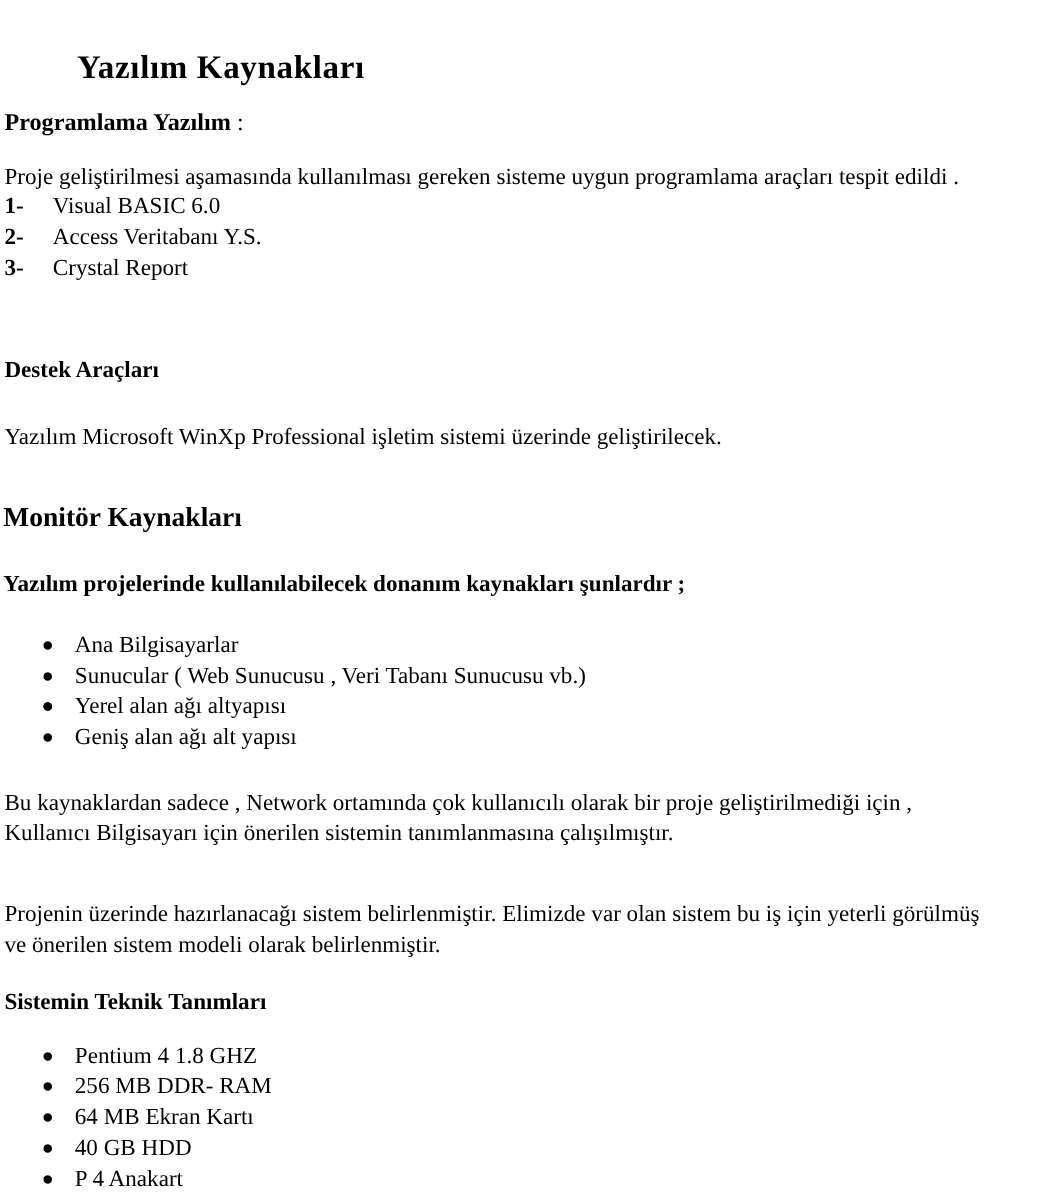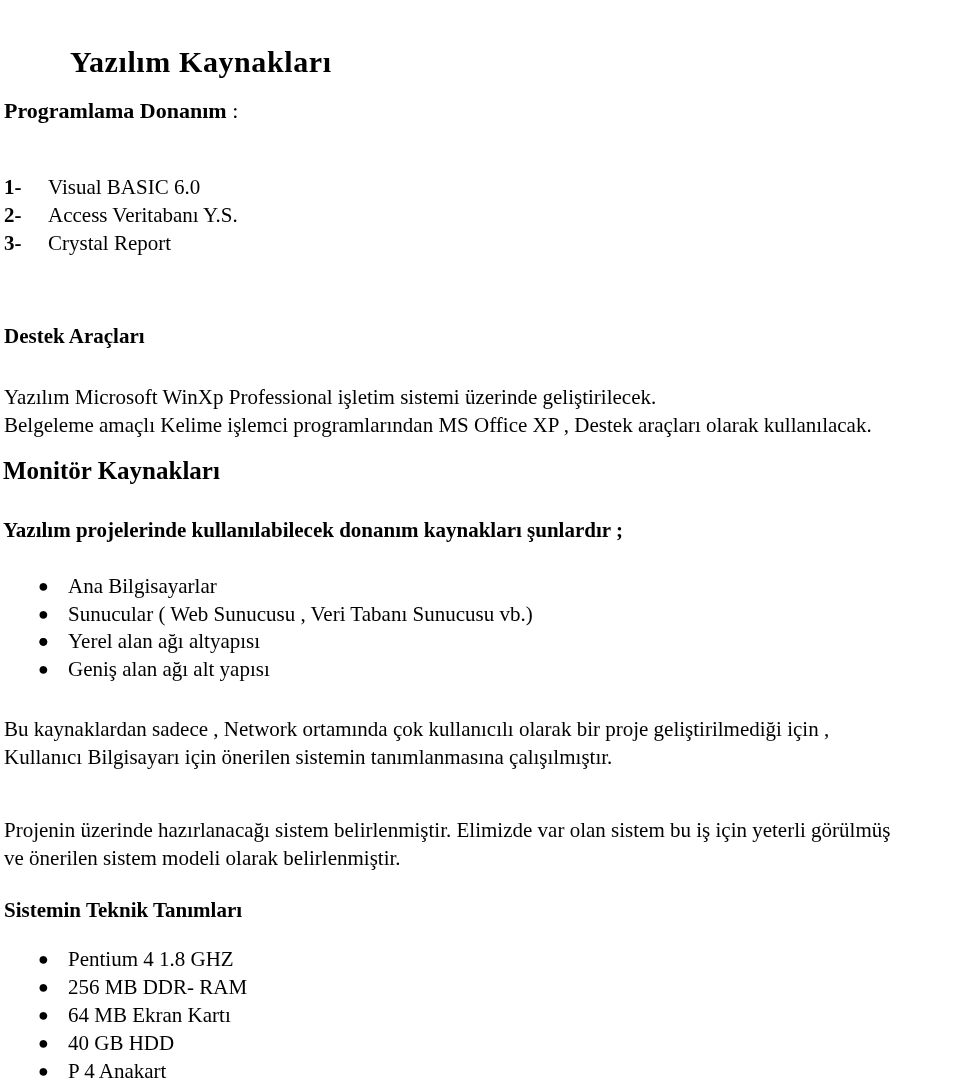--- a/index.html
+++ b/index.html
@@ -176,34 +176,34 @@
   .list-specs li { line-height: 28px; }
   .list-specs li .bullet { line-height: 28px; }
 </style>
 </head>
 <body>
 
 <div class="page">
 
   <div class="doc-title">Yazılım Kaynakları</div>
 
-  <div class="h-prog"><span>Programlama Donanım</span><span class="colon"> :</span></div>
-
+  <div class="h-prog"><span>Programlama Yazılım</span><span class="colon"> :</span></div>
+
+  <div class="p-intro">Proje geliştirilmesi aşamasında kullanılması gereken sisteme uygun programlama araçları tespit edildi .</div>
 
   <ol class="num-list">
     <li><span class="num">1-</span><span>Visual BASIC 6.0</span></li>
     <li><span class="num">2-</span><span>Access Veritabanı Y.S.</span></li>
     <li><span class="num">3-</span><span>Crystal Report</span></li>
   </ol>
 
   <div class="h-destek">Destek Araçları</div>
 
   <div class="p-destek">
     <div>Yazılım Microsoft WinXp Professional işletim sistemi üzerinde geliştirilecek.</div>
-    <div>Belgeleme amaçlı Kelime işlemci programlarından  MS Office XP , Destek araçları olarak kullanılacak.</div>
   </div>
 
   <div class="h-donanim">Monitör Kaynakları</div>
 
   <div class="p-donanim-lead">Yazılım projelerinde kullanılabilecek donanım kaynakları şunlardır ;</div>
 
   <ul class="bullet-list list-resources">
     <li><span class="bullet">●</span><span>Ana Bilgisayarlar</span></li>
     <li><span class="bullet">●</span><span>Sunucular ( Web Sunucusu , Veri Tabanı Sunucusu vb.)</span></li>
     <li><span class="bullet">●</span></li>

